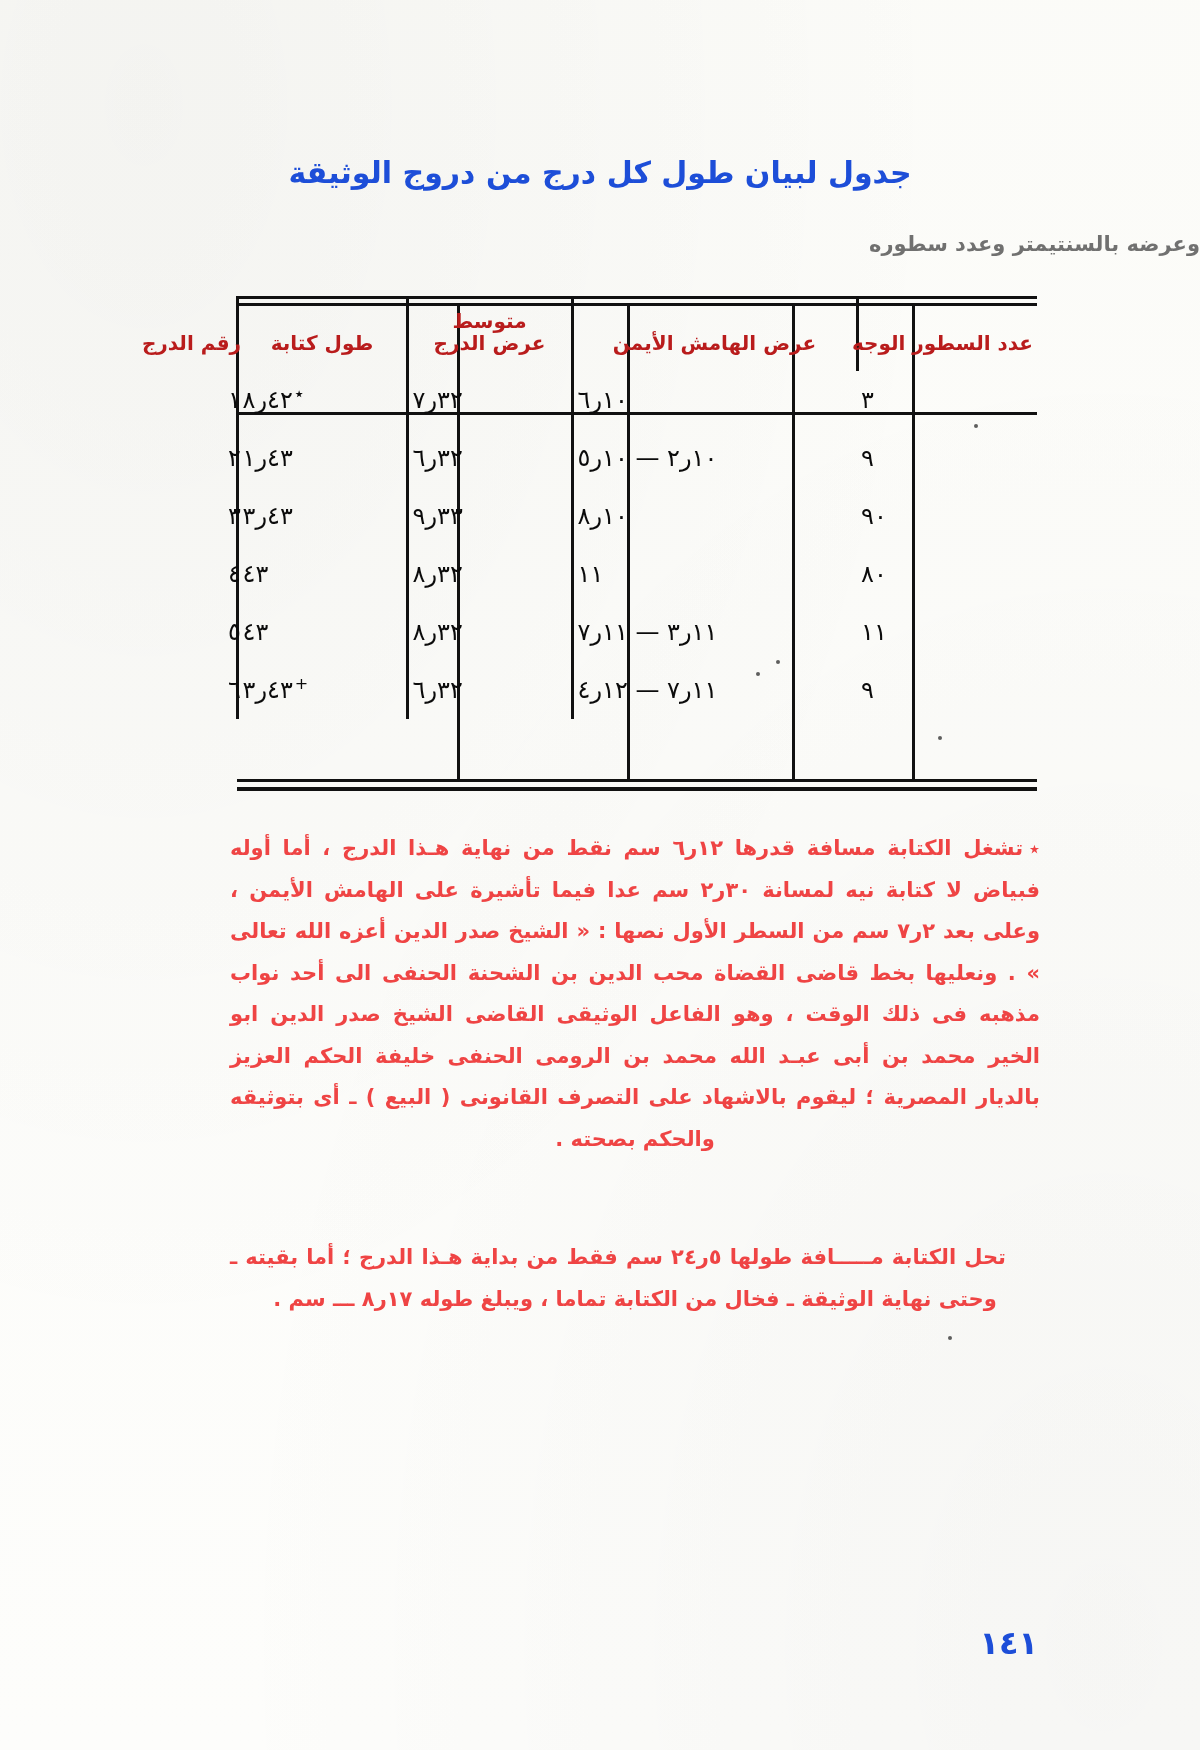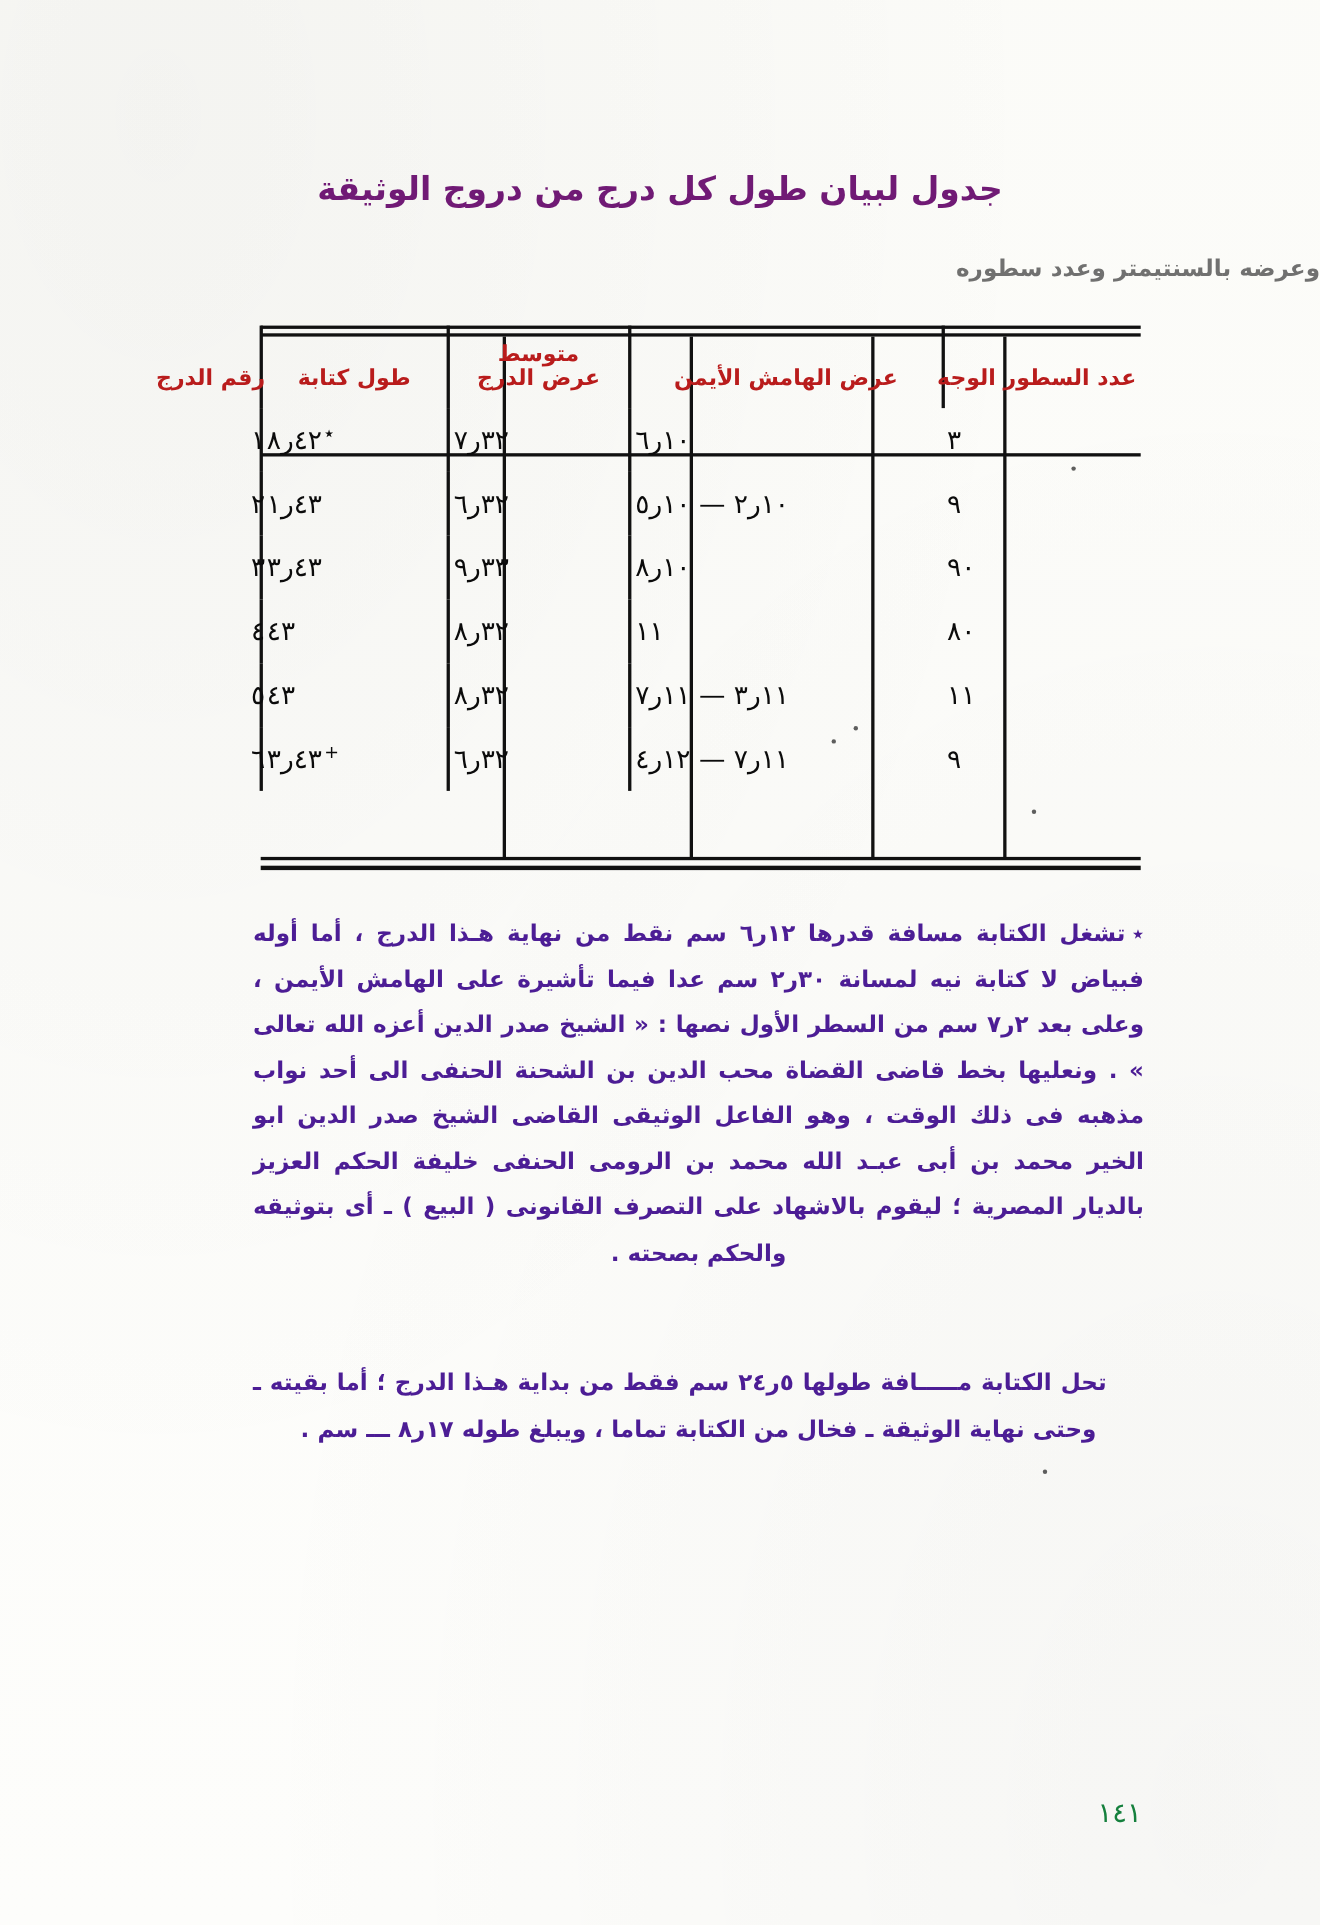--- a/index.html
+++ b/index.html
@@ -32,21 +32,21 @@
 
   .title {
     position: absolute;
     top: 155px;
     left: 0;
     right: 0;
     text-align: center;
     font-size: 30px;
     font-weight: 700;
     letter-spacing: -0.5px;
-    color: #701a75;
+    color: #1d4ed8;
   }
   .subtitle {
     position: absolute;
     top: 232px;
     left: 0;
     right: 0;
     text-align: right;
     font-size: 21px;
     font-weight: 600;
     color: #3c3c3c;
@@ -157,41 +157,41 @@
 
   
   .body-block {
     position: absolute;
     right: 160px;
     width: 810px;
     text-align: justify;
     text-align-last: center;
     font-size: 21px;
     line-height: 1.98;
-    color: #4c1d95;
+    color: #ef4444;
     font-weight: 600;
   }
   .para-1 { top: 828px; }
   .para-2 { top: 1118px; }
   .para-3 { top: 1237px; }
   .para-1 p, .para-2 p, .para-3 p { margin: 0; }
   .para-indent { text-indent: 34px; }
   .footnote-star {
     font-size: 20px;
     margin-left: 6px;
   }
 
   .page-number {
     position: absolute;
     bottom: 88px;
     right: 162px;
-    font-size: 25px;
-    font-weight: 400;
+    font-size: 32px;
+    font-weight: 700;
     letter-spacing: 1px;
-    color: #15803d;
+    color: #1d4ed8;
   }
   .speck {
     position: absolute;
     background: #2a2a2a;
     border-radius: 50%;
     opacity: 0.75;
   }
 </style>
 </head>
 <body>

